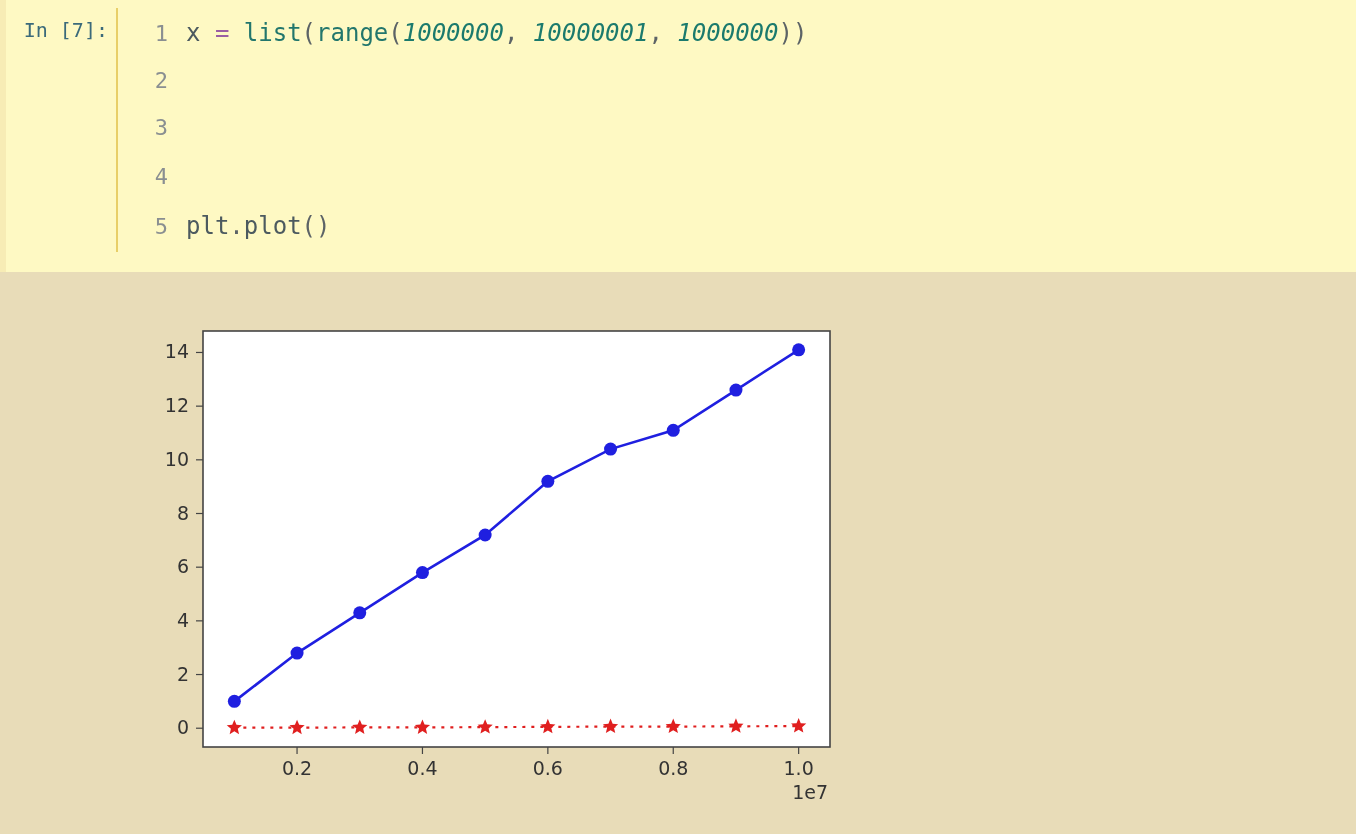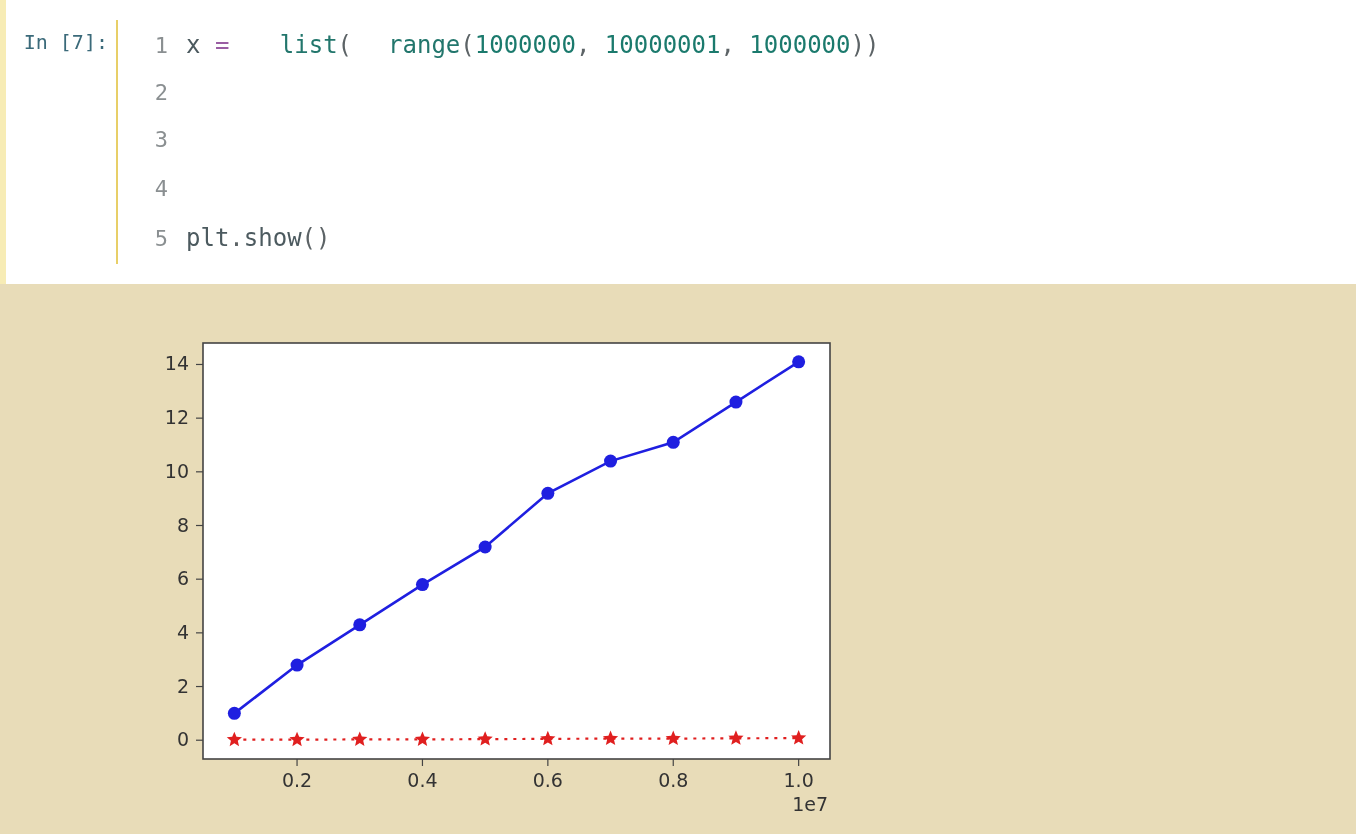--- a/index.html
+++ b/index.html
@@ -7,24 +7,24 @@
     padding: 0;
     width: 1356px;
     height: 834px;
     background: #e8dcb8;
     font-family: "DejaVu Sans Mono", "Menlo", "Consolas", monospace;
     font-size: 24px;
     color: #333;
     overflow: hidden;
   }
   .cell-input {
-    background: #ffffff;
+    background: #fef9c3;
     display: flex;
     border-left: 6px solid #f7ecb5;
-    padding: 20px 0 20px 0;
+    padding: 8px 0 20px 0;
   }
   .prompt-col {
     width: 110px;
     flex: 0 0 110px;
     padding: 10px 8px 0 10px;
     color: #3b6a7a;
     font-size: 20px;
     text-align: right;
     box-sizing: border-box;
   }
@@ -41,23 +41,23 @@
   .gutter {
     width: 40px;
     text-align: right;
     color: #8a8f91;
     padding-right: 18px;
     user-select: none;
     font-size: 22px;
   }
   .src { white-space: pre; font-size: 24px; }
   .tok-op { color: #9a5ea3; } 
-  .tok-builtin { color: #22766c; margin-left: 36px; } 
+  .tok-builtin { color: #22766c; } 
   .tok-name { color: #4c5a5f; }
-  .tok-num { color: #1b7a6d; }
+  .tok-num { color: #1b7a6d; font-style: italic; }
   .tok-str { color: #3b88a8; }
   .tok-punc { color: #5c6366; }
 
   .cell-output {
     background: #e8dcb8;
     padding: 35px 0 0 118px;
   }
 
   svg.plot {
     display: block;
@@ -81,21 +81,21 @@
       </div>
       <div class="code-line">
         <div class="gutter">3</div>
       </div>
       <div class="code-line">
         <div class="gutter">4</div>
         <div class="src">&nbsp;</div>
       </div>
       <div class="code-line">
         <div class="gutter">5</div>
-        <div class="src"><span class="tok-name">plt</span><span class="tok-punc">.</span><span class="tok-name">show</span><span class="tok-punc">()</span></div>
+        <div class="src"><span class="tok-name">plt</span><span class="tok-punc">.</span><span class="tok-name">plot</span><span class="tok-punc">()</span></div>
       </div>
     </div>
 </div>
 
 <div class="cell-output">
   <svg id="plot" class="plot" width="740" height="505">
       <rect x="85" y="24" width="627" height="416" fill="#ffffff"></rect>
       <rect x="85" y="24" width="627" height="416" fill="none" stroke="#444" stroke-width="1.6"></rect>
       <line x1="78" y1="421.21290322580643" x2="85" y2="421.21290322580643" stroke="#444" stroke-width="1.2"></line>
       <text x="71" y="427.21290322580643" text-anchor="end" font-size="19" font-family="DejaVu Sans, Arial" fill="#333">0</text>

